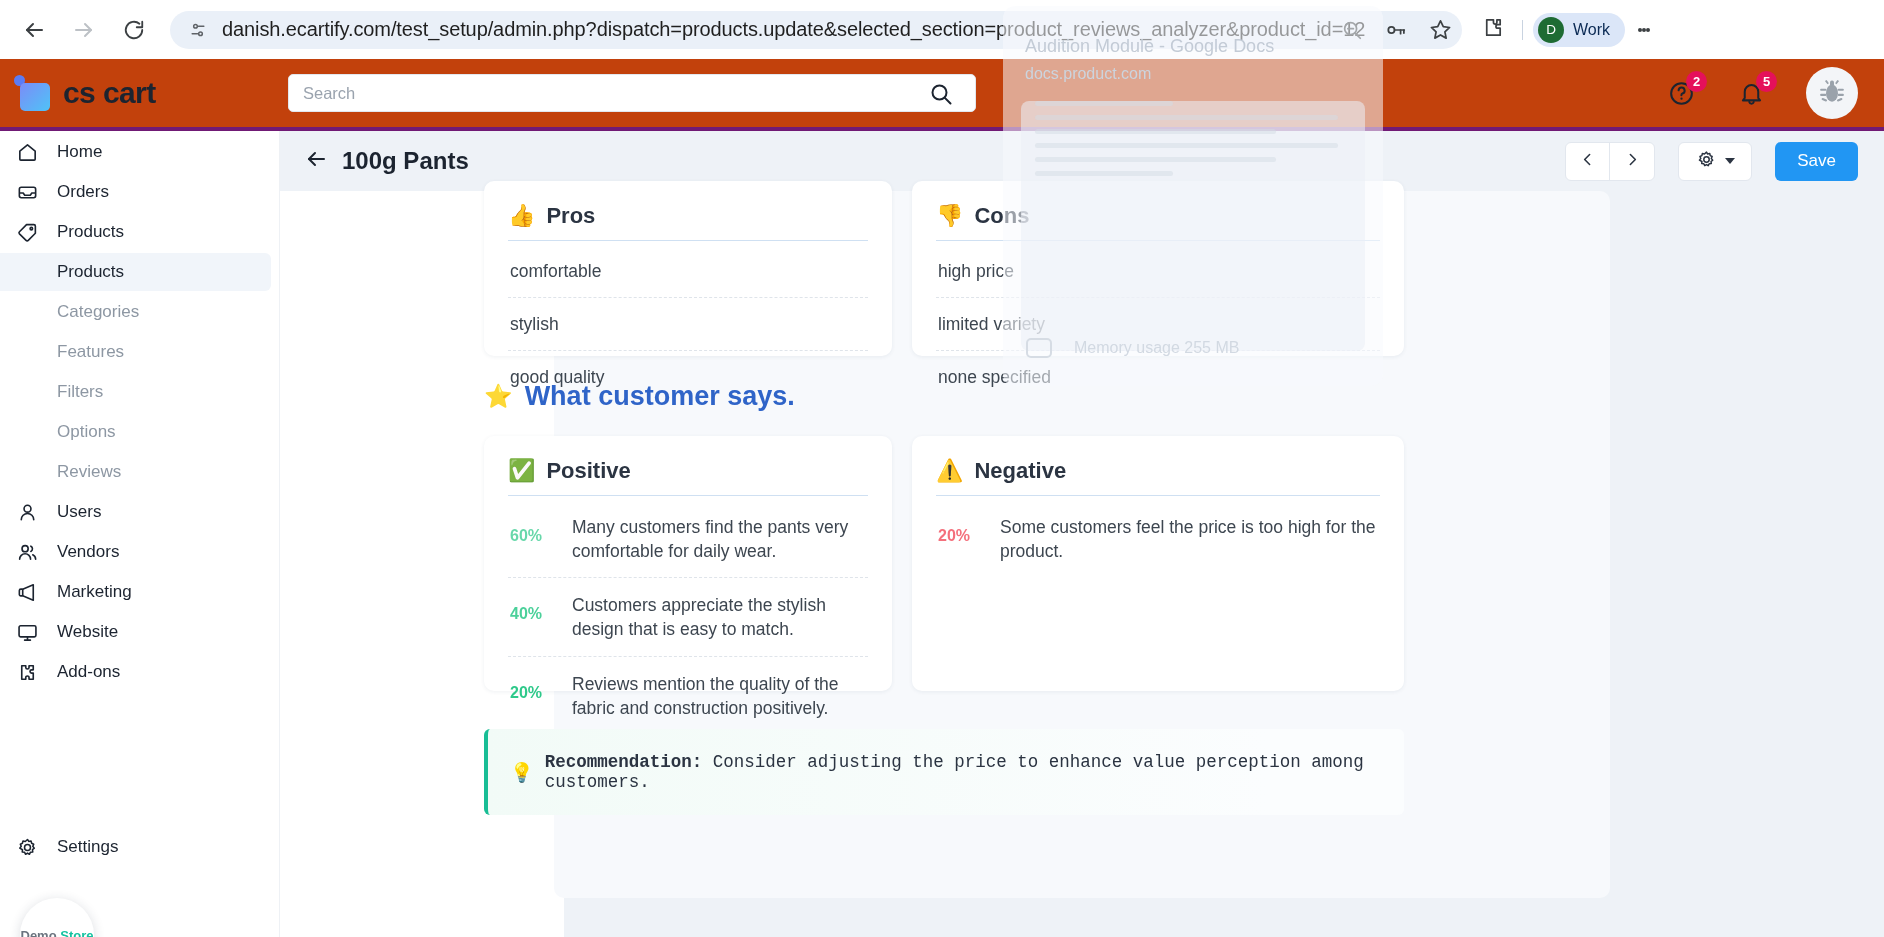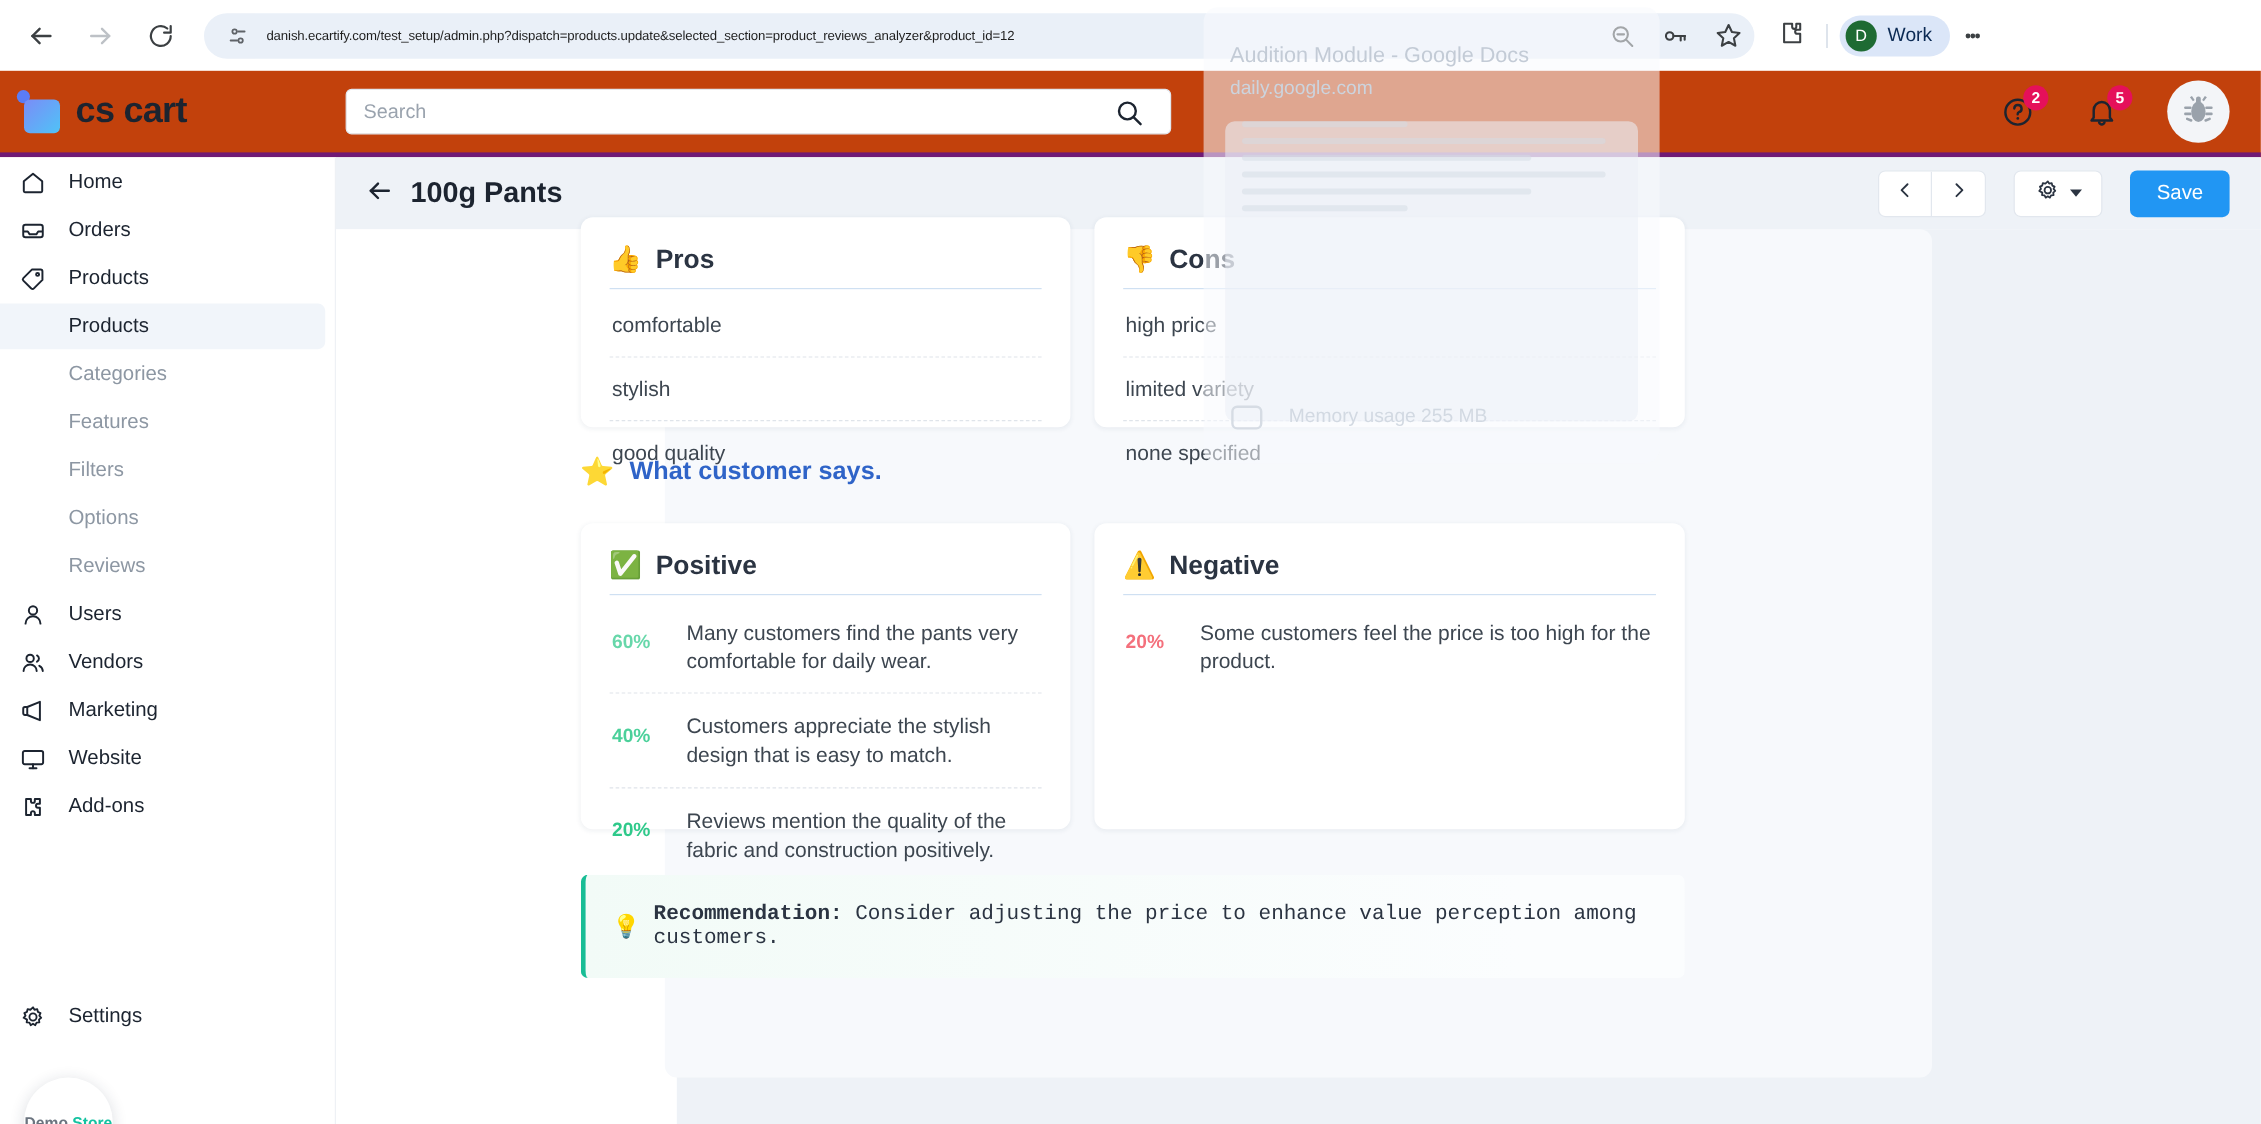--- a/index.html
+++ b/index.html
@@ -25,21 +25,21 @@
   .nav-btn svg { display: block; }
 
   .omnibox {
     flex: 0 0 auto; width: 1292px; height: 38px; margin-left: 14px;
     background: #eaf0f8; border-radius: 19px;
     display: flex; align-items: center; padding: 0 14px;
     position: relative;
   }
   .omnibox-icon { width: 28px; height: 28px; display:flex; align-items:center; justify-content:center; flex:0 0 auto; }
   .omnibox-url {
-    margin-left: 10px; font-size: 11px; color: #1f1f1f;
+    margin-left: 10px; font-size: 20px; color: #1f1f1f;
     white-space: nowrap; overflow: hidden; letter-spacing: -0.1px;
   }
   .omnibox-actions {
     position: absolute; right: 10px; top: 0; height: 38px;
     display: flex; align-items: center; gap: 20px;
   }
   .omnibox-actions .ico { width: 24px; height: 24px; display:flex; align-items:center; justify-content:center; cursor:pointer; }
 
   .chrome-right { display: flex; align-items: center; gap: 0; margin-left: 10px; }
   .ext-btn { width: 40px; height: 40px; display:flex; align-items:center; justify-content:center; border-radius:50%; cursor:pointer; }
@@ -206,21 +206,21 @@
   .pct-row:last-child { border-bottom:none; }
   .pct { font-size:16px; font-weight:700; flex:0 0 44px; padding-top:12px; }
   .pct.pos { color:#2ec98a; }
   .pct.neg { color:#f4707c; }
   .pct-text { font-size:17.5px; color:#3d4650; line-height:1.38; }
 
   .section-head {
     display:flex; align-items:center; gap:12px;
   }
   .section-head .se { font-size:23px; line-height:1; }
-  .section-head .st { font-size:21px; font-weight:700; color:#2f64c8; }
+  .section-head .st { font-size:27px; font-weight:700; color:#2f64c8; }
 
   .recommend {
     background:linear-gradient(90deg,#f2fbf7 0%,#fbfdfe 85%);
     border-left:4px solid #18bd95; border-radius:6px;
     padding:23px 22px; display:flex; align-items:center; gap:11px;
   }
   .rec-emoji { font-size:19px; }
   .rec-text { font-size:17.5px; color:#2b3442;font-family:Liberation Mono, monospace; }
   .rec-text b { font-weight:700; }
 </style>
@@ -303,21 +303,21 @@
     <div class="kebab">
       <span></span>
       <span></span>
       <span></span>
     </div>
   </div>
 </div>
 
 <div class="ghost-card">
   <div class="ghost-title">Audition Module - Google Docs</div>
-  <div class="ghost-sub">daily.google.com</div>
+  <div class="ghost-sub">docs.product.com</div>
   <div class="ghost-thumb">
     <div class="ghost-line s"></div>
     <div class="ghost-line l"></div>
     <div class="ghost-line m"></div>
     <div class="ghost-line l"></div>
     <div class="ghost-line m"></div>
     <div class="ghost-line s"></div>
   </div>
 </div>
 <div class="ghost-memory">

